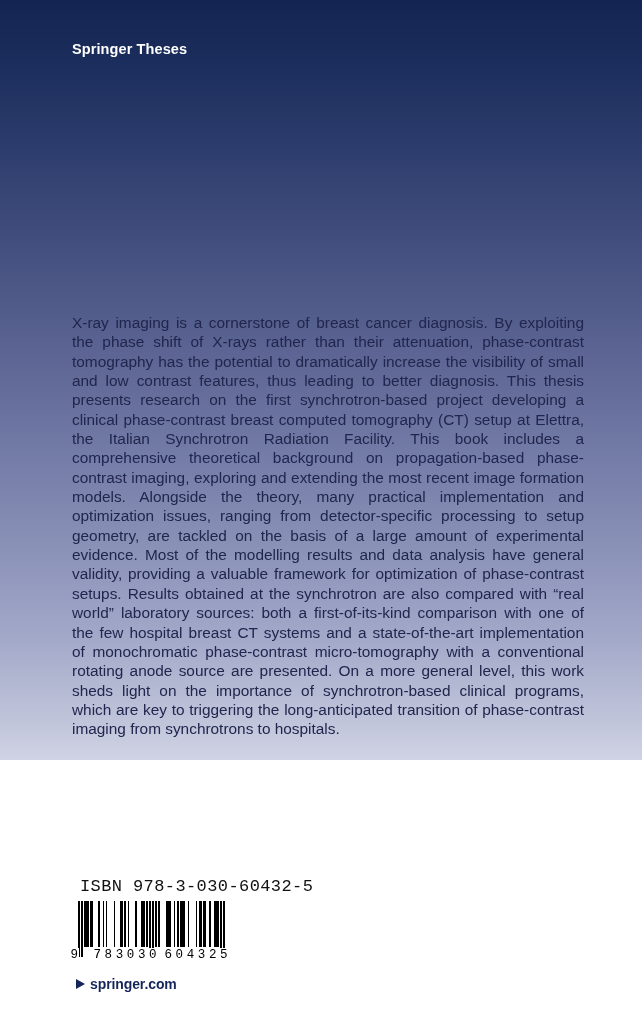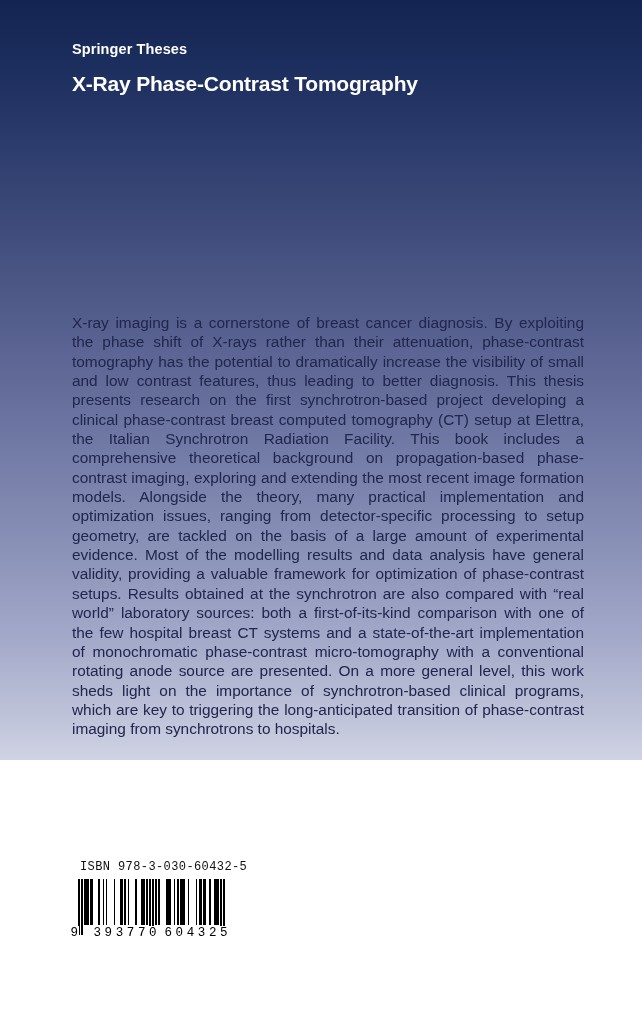--- a/index.html
+++ b/index.html
@@ -92,24 +92,24 @@
   }
 
   
   #footer {
     position: absolute;
     left: 78px;
     top: 860px;
   }
   .isbn-line {
     font-family: "Liberation Mono", "DejaVu Sans Mono", monospace;
-    font-size: 12px;
+    font-size: 17px;
     color: #111111;
     letter-spacing: 0.4px;
-    margin: 0 0 5px 2px;
+    margin: 17px 0 5px 2px;
     white-space: nowrap;
   }
   #barcode-block {
     position: relative;
     width: 164px;
   }
   #barcode-bars {
     display: flex;
     align-items: flex-start;
     height: 58px;
@@ -166,21 +166,20 @@
     font-stretch: condensed;
   }
 </style>
 </head>
 <body>
 
 <div id="cover">
 
   <div id="header">
     <p class="series-name">Springer Theses</p>
-    <h1 class="book-title">X-Ray Phase-Contrast Tomography</h1>
   </div>
 
   <p id="blurb">X-ray imaging is a cornerstone of breast cancer diagnosis. By exploiting the phase shift of X-rays rather than their attenuation, phase-contrast tomography has the potential to dramatically increase the visibility of small and low contrast features, thus leading to better diagnosis. This thesis presents research on the first synchrotron-based project developing a clinical phase-contrast breast computed tomography (CT) setup at Elettra, the Italian Synchrotron Radiation Facility. This book includes a comprehensive theoretical background on propagation-based phase-contrast imaging, exploring and extending the most recent image formation models. Alongside the theory, many practical implementation and optimization issues, ranging from detector-specific processing to setup geometry, are tackled on the basis of a large amount of experimental evidence. Most of the modelling results and data analysis have general validity, providing a valuable framework for optimization of phase-contrast setups. Results obtained at the synchrotron are also compared with “real world” laboratory sources: both a first-of-its-kind comparison with one of the few hospital breast CT systems and a state-of-the-art implementation of monochromatic phase-contrast micro-tomography with a conventional rotating anode source are presented. On a more general level, this work sheds light on the importance of synchrotron-based clinical programs, which are key to triggering the long-anticipated transition of phase-contrast imaging from synchrotrons to hospitals.</p>
 
   <div id="footer">
 
     <div class="isbn-line">ISBN  978-3-030-60432-5</div>
 
     <div id="barcode-block">
       <div id="barcode-bars" style="width: 147.25px;">
@@ -239,21 +238,25 @@
           <div class="bar" style="width: 1.55px; flex: 0 0 auto;"></div>
           <div class="space" style="width: 3.1px; flex: 0 0 auto;"></div>
           <div class="bar" style="width: 4.65px; flex: 0 0 auto;"></div>
           <div class="space" style="width: 1.55px; flex: 0 0 auto;"></div>
           <div class="bar guard" style="width: 1.55px; flex: 0 0 auto;"></div>
           <div class="space" style="width: 1.55px; flex: 0 0 auto;"></div>
           <div class="bar guard" style="width: 1.55px; flex: 0 0 auto;"></div>
         </div>
       <div id="barcode-digits">
         <span class="d-lead">9</span>
-        <span class="d-left">393770</span>
+        <span class="d-left">783030</span>
         <span class="d-right">604325</span>
       </div>
     </div>
 
+    <div id="springer-logo">
+      <div class="logo-triangle"></div>
+      <span class="logo-text">springer.com</span>
+    </div>
 
   </div>
 
 </div>
 
 </body></html>

